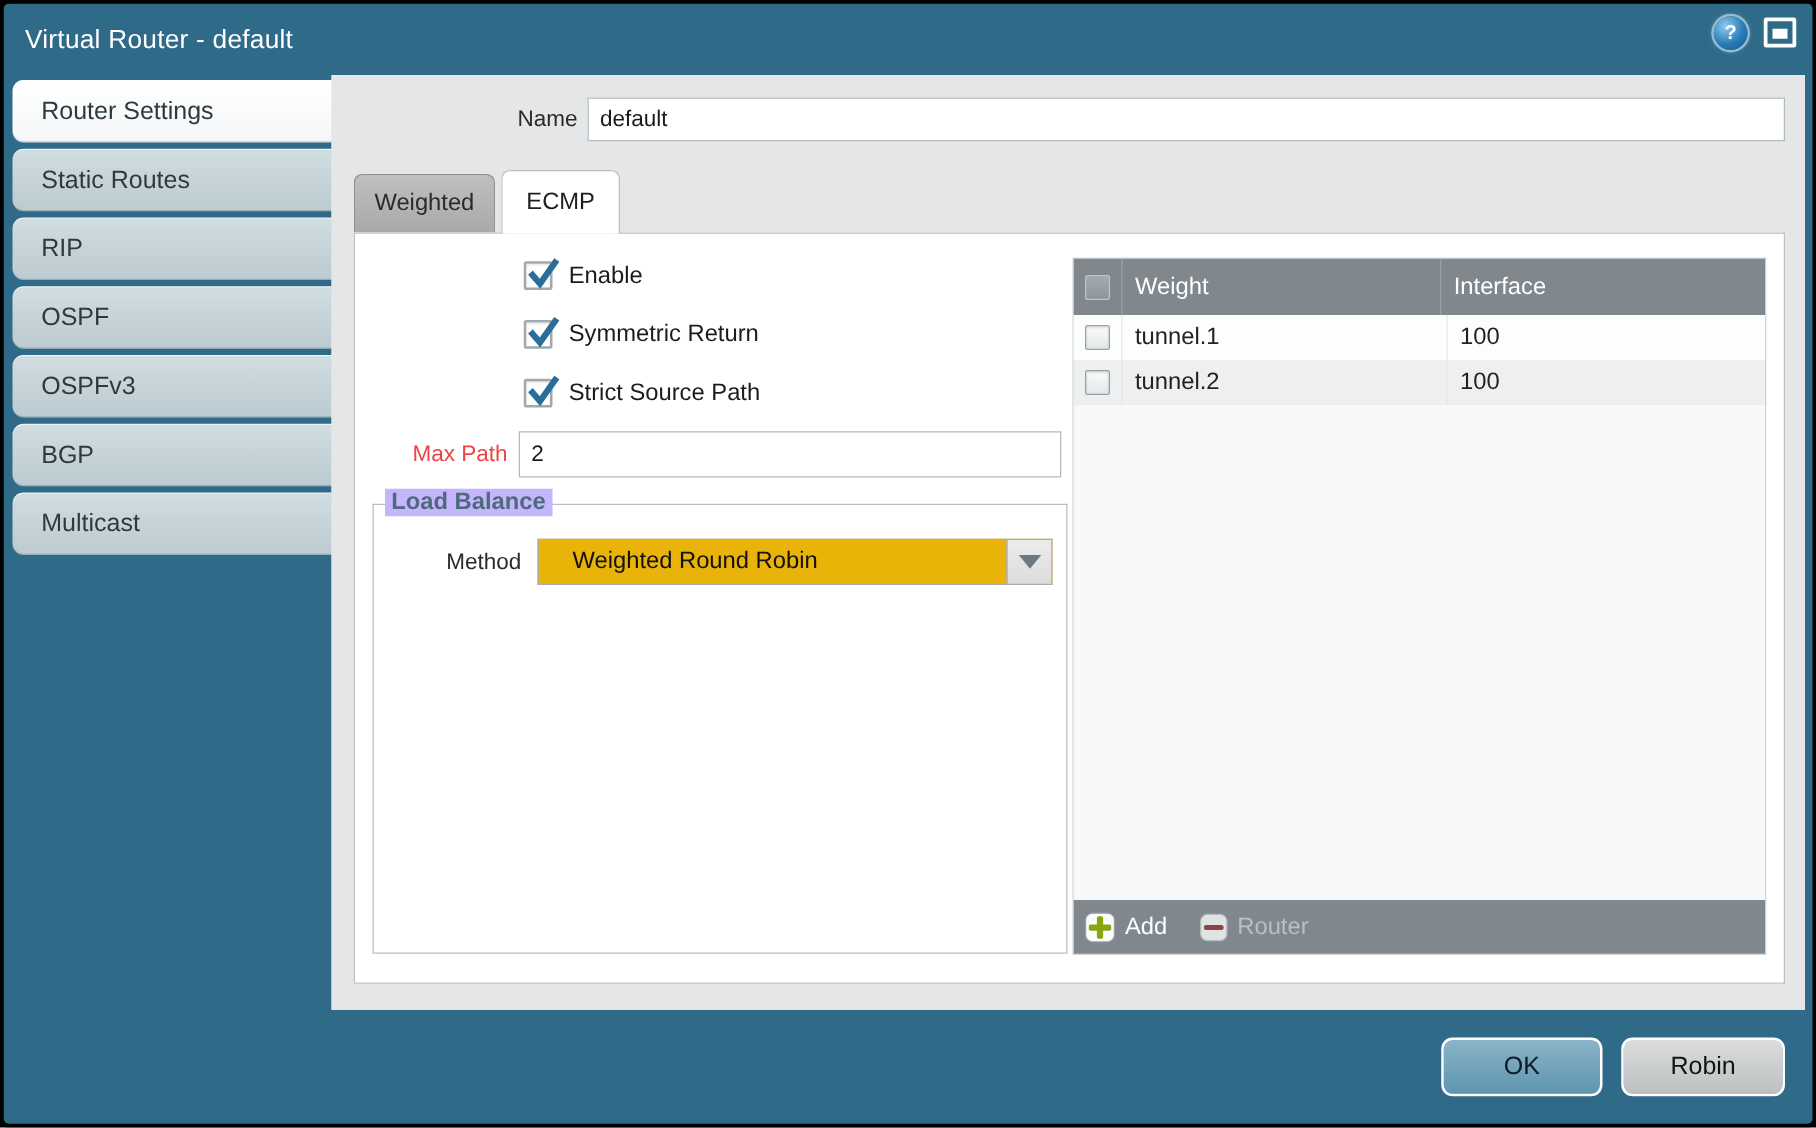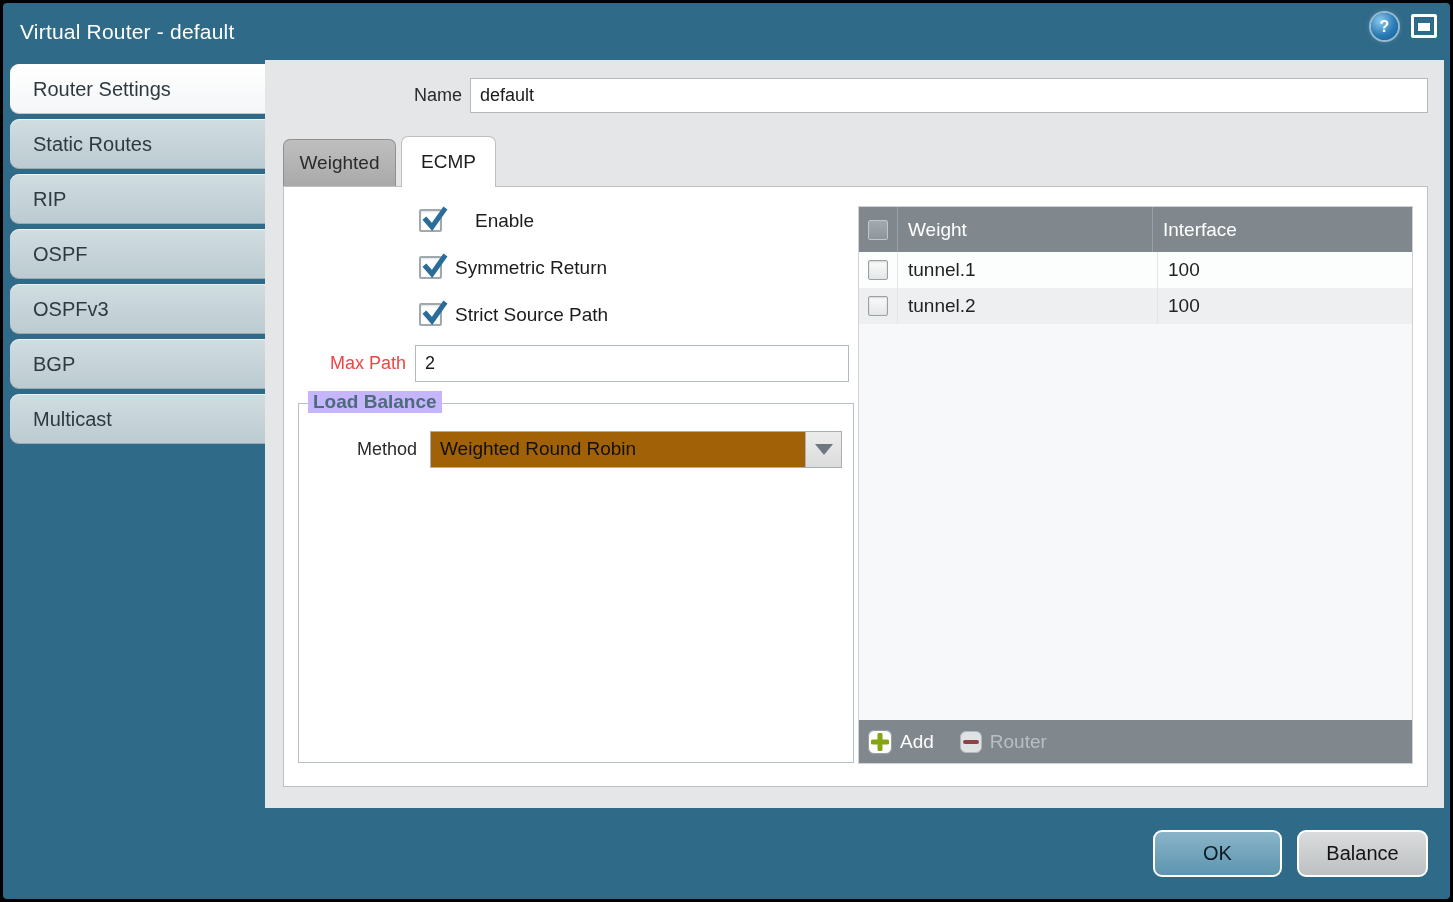--- a/index.html
+++ b/index.html
@@ -44,41 +44,41 @@
     border:1px solid #909090; border-bottom:none; color:#2b2b2b; }
   .tab-ecmp { left:136px; top:76px; width:95px; height:51px; background:#fff;
     border:1px solid #bfbfbf; border-bottom:none; color:#1d1d1d; z-index:3; }
 
   
   .panel { position:absolute; left:18px; top:126px; width:1145px; height:601px; background:#fff;
     border:1px solid #c0c0c0; z-index:2; }
 
   
   .cb-row { position:absolute; left:135px; display:flex; align-items:center; cursor:pointer; }
-  .cb-row.r0 { top:22px;gap:20px; } .cb-row.r1 { top:69px; } .cb-row.r2 { top:116px; }
+  .cb-row.r0 { top:22px; } .cb-row.r1 { top:69px; } .cb-row.r2 { top:116px; }
   .checkbox { position:relative; width:23px; height:23px; border:2px solid #9fa9ae; background:#fff; border-radius:2px;
     box-shadow: inset 0 1px 2px rgba(0,0,0,.12); flex:0 0 auto; }
   .checkbox svg { position:absolute; left:1px; top:-4px; overflow:visible; }
   .cb-label { font-size:19px; color:#1c1c1c; margin-left:13px; }
 
   .maxpath-label { position:absolute; left:0; top:158px; width:122px; height:37px; line-height:37px;
     text-align:right; font-size:18px; color:#ef4444; }
   .maxpath-input { position:absolute; left:131px; top:158px; width:434px; height:37px; background:#fff;
     border:1px solid #b3babd; font-size:18px; color:#1a1a1a; padding:0 9px; outline:none;
     font-family:"Liberation Sans","DejaVu Sans",sans-serif; }
 
   
   .lb-fieldset { position:absolute; left:14px; top:216px; width:556px; height:360px;
     border:1px solid #b9c0c2; background:#fff; }
   .lb-legend { position:absolute; left:9px; top:-13px; background:#c4b5fd; padding:0 5px;
     font-size:19px; font-weight:bold; color:#4d6b7a; }
   .method-label { position:absolute; left:0; top:27px; width:118px; height:37px; line-height:37px;
     text-align:right; font-size:18px; color:#2a2a2a; }
-  .method-select { position:absolute; left:131px; top:27px; width:412px; height:37px; background:#a16207;
-    border:1px solid #a9b0b3; display:flex; align-items:stretch; cursor:pointer; }
+  .method-select { position:absolute; left:131px; top:27px; width:412px; height:37px; background:#eab308;
+    border:1px solid #a9b0b3; display:flex; align-items:stretch; cursor:pointer;padding-left:18px; }
   .method-value { flex:1; font-size:19px; color:#111; padding:6px 0 0 9px; }
   .select-btn { width:36px; background:linear-gradient(#ececec,#dcdcdc); border-left:1px solid #b0b0b0;
     display:flex; align-items:center; justify-content:center; }
   .select-arrow { width:0; height:0; border-left:9px solid transparent; border-right:9px solid transparent;
     border-top:11px solid #6e787e; }
 
   
   .ecmp-table { position:absolute; left:574px; top:19px; width:555px; height:558px;
     display:flex; flex-direction:column; border:1px solid #cfd3d5; background:#f7f8f9; }
   .thead { height:45px; background:#80888e; display:flex; flex:0 0 auto; align-items:stretch; color:#fff; }
@@ -246,16 +246,16 @@
               </span>
               <span class="delete-label">Router</span>
             </button>
           </div>
         </div>
 
       </div>
     </div>
 
     <button class="ok-button">OK</button>
-    <button class="cancel-button">Balance</button>
+    <button class="cancel-button">Robin</button>
 
   </div>
 </div>
 
 </body></html>

